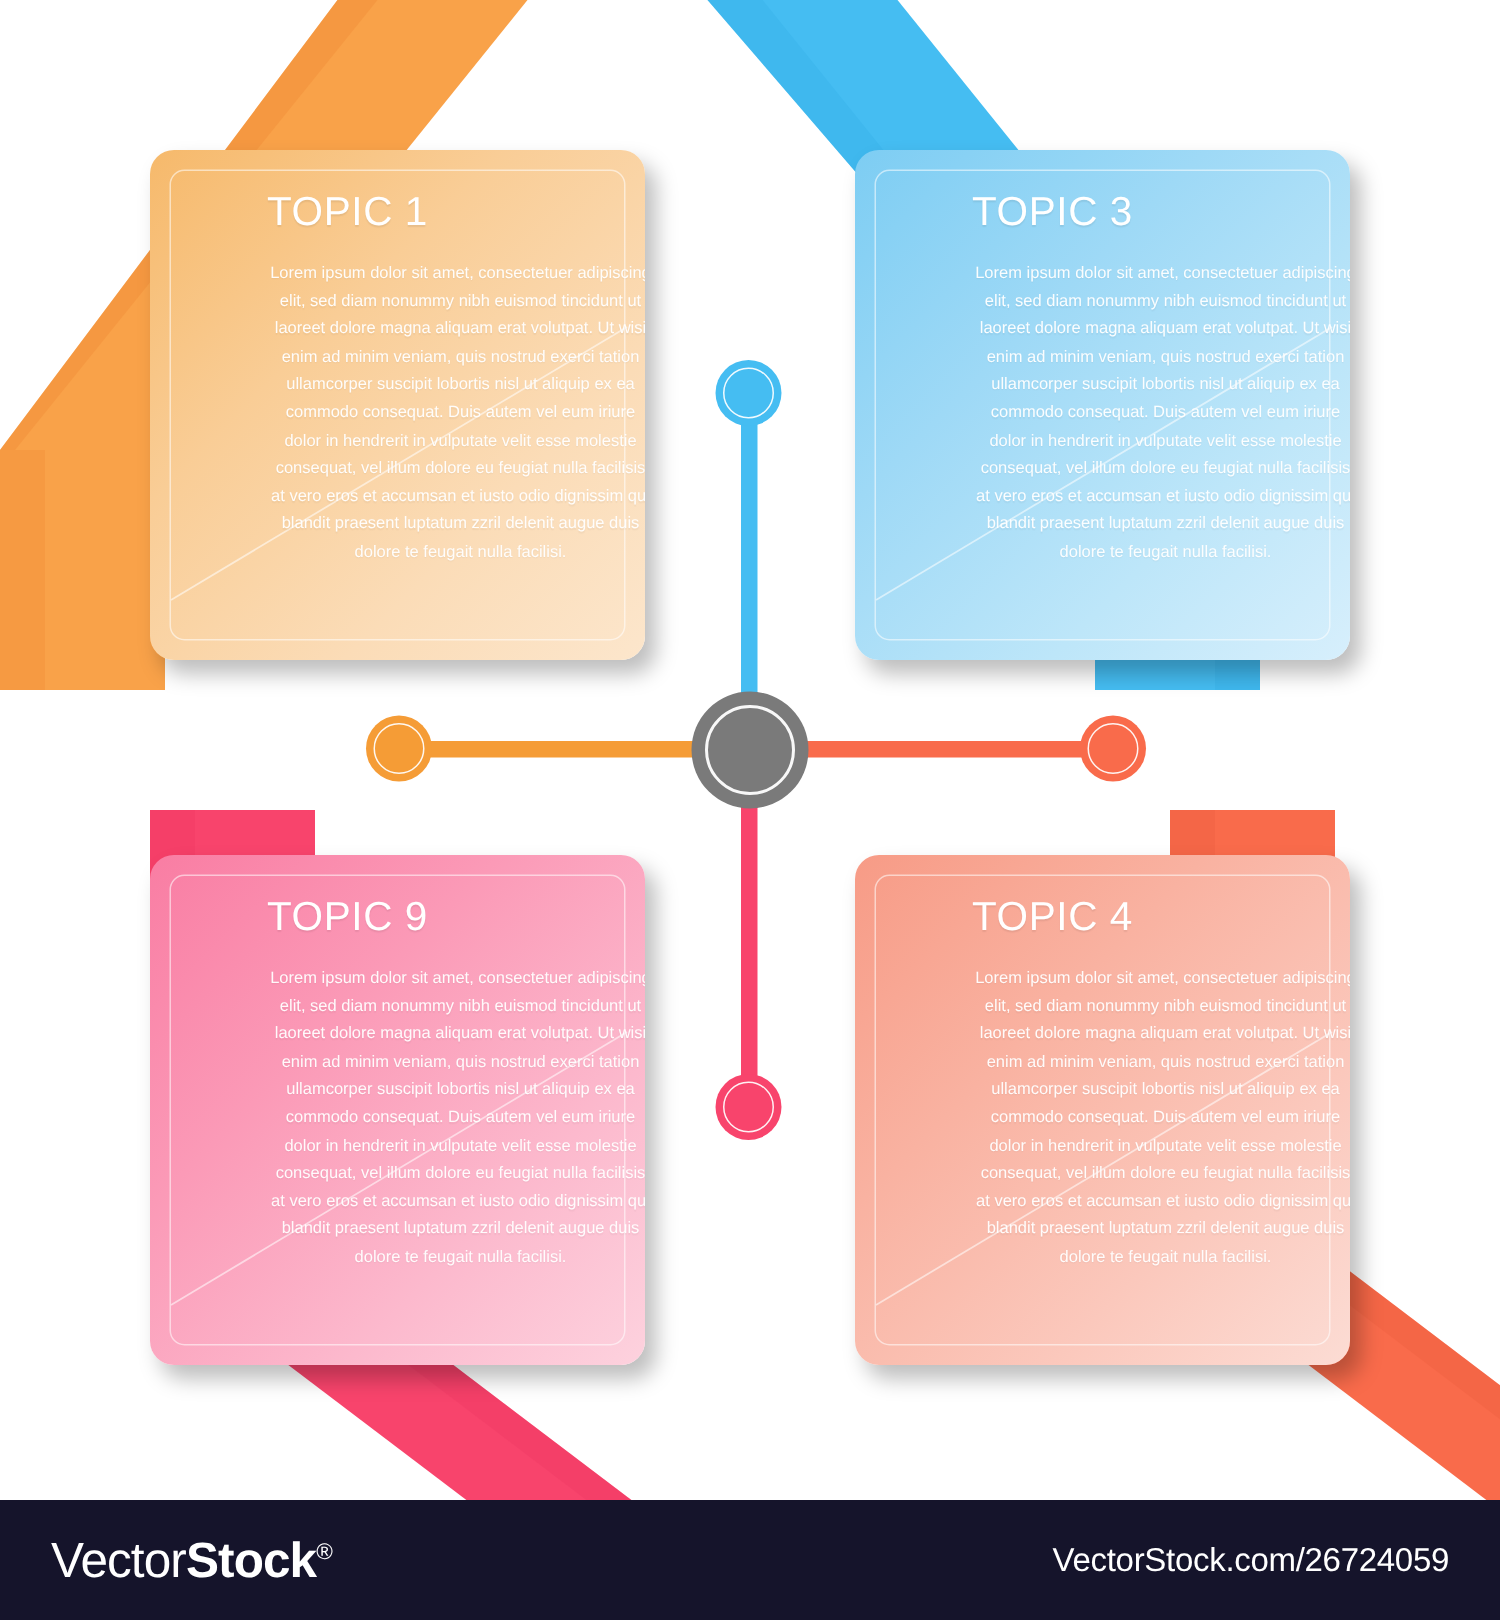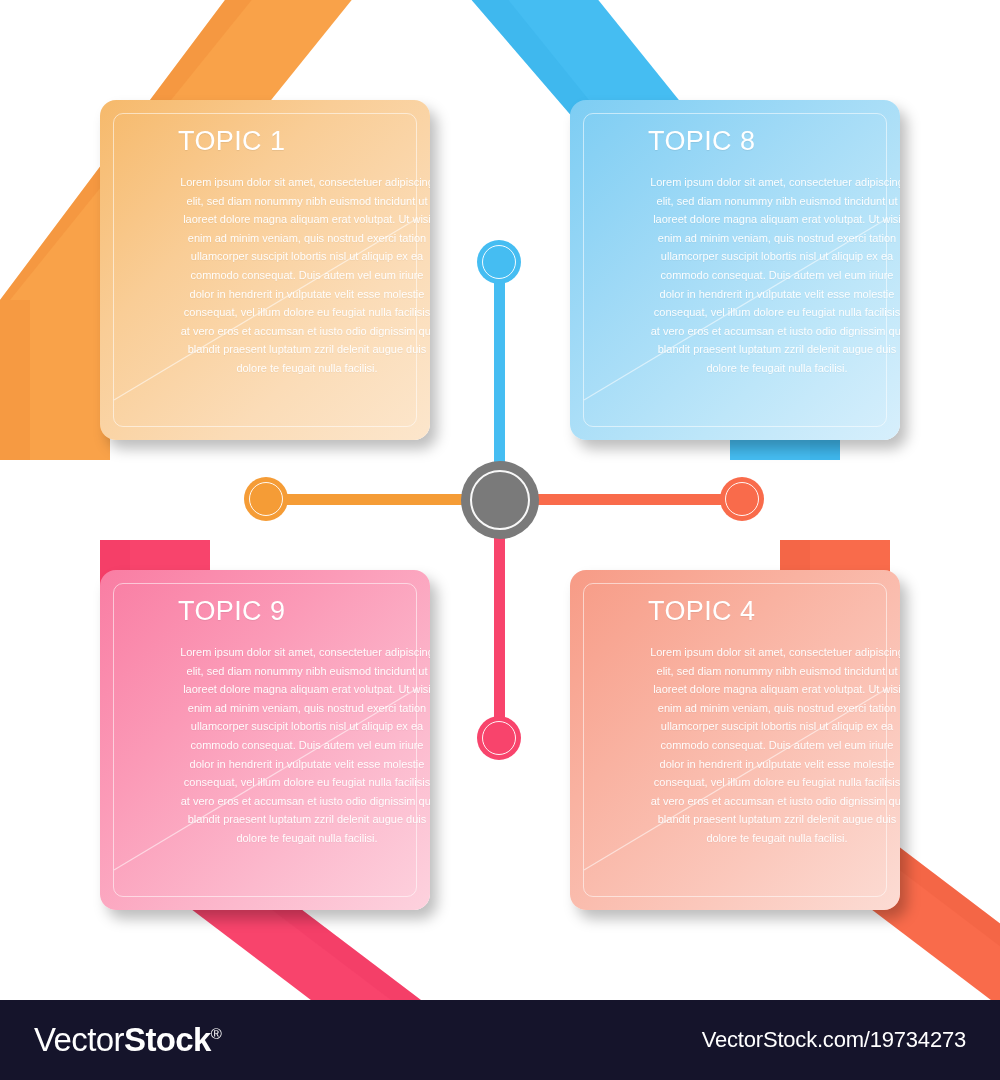--- a/index.html
+++ b/index.html
@@ -236,36 +236,36 @@
         <p class="card-text">Lorem ipsum dolor sit amet, consectetuer adipiscing elit, sed diam nonummy nibh euismod tincidunt ut laoreet dolore magna aliquam erat volutpat. Ut wisi enim ad minim veniam, quis nostrud exerci tation ullamcorper suscipit lobortis nisl ut aliquip ex ea commodo consequat. Duis autem vel eum iriure dolor in hendrerit in vulputate velit esse molestie consequat, vel illum dolore eu feugiat nulla facilisis at vero eros et accumsan et iusto odio dignissim qui blandit praesent luptatum zzril delenit augue duis dolore te feugait nulla facilisi.</p>
       </div>
     </div>
 
     <div class="card" id="card-3">
       <svg class="slash" viewBox="0 0 330 340" preserveAspectRatio="none">
         <line x1="318" y1="118" x2="14" y2="300" stroke="rgba(255,255,255,.55)" stroke-width="1.2"></line>
       </svg>
       <div class="inner-frame"></div>
       <div class="card-body">
-        <h2 class="card-title">TOPIC 8</h2>
+        <h2 class="card-title">TOPIC 3</h2>
         <p class="card-text">Lorem ipsum dolor sit amet, consectetuer adipiscing elit, sed diam nonummy nibh euismod tincidunt ut laoreet dolore magna aliquam erat volutpat. Ut wisi enim ad minim veniam, quis nostrud exerci tation ullamcorper suscipit lobortis nisl ut aliquip ex ea commodo consequat. Duis autem vel eum iriure dolor in hendrerit in vulputate velit esse molestie consequat, vel illum dolore eu feugiat nulla facilisis at vero eros et accumsan et iusto odio dignissim qui blandit praesent luptatum zzril delenit augue duis dolore te feugait nulla facilisi.</p>
       </div>
     </div>
 
     <div class="card" id="card-4">
       <svg class="slash" viewBox="0 0 330 340" preserveAspectRatio="none">
         <line x1="318" y1="118" x2="14" y2="300" stroke="rgba(255,255,255,.55)" stroke-width="1.2"></line>
       </svg>
       <div class="inner-frame"></div>
       <div class="card-body">
         <h2 class="card-title">TOPIC 4</h2>
         <p class="card-text">Lorem ipsum dolor sit amet, consectetuer adipiscing elit, sed diam nonummy nibh euismod tincidunt ut laoreet dolore magna aliquam erat volutpat. Ut wisi enim ad minim veniam, quis nostrud exerci tation ullamcorper suscipit lobortis nisl ut aliquip ex ea commodo consequat. Duis autem vel eum iriure dolor in hendrerit in vulputate velit esse molestie consequat, vel illum dolore eu feugiat nulla facilisis at vero eros et accumsan et iusto odio dignissim qui blandit praesent luptatum zzril delenit augue duis dolore te feugait nulla facilisi.</p>
       </div>
     </div>
 
   </div>
 
   <div id="watermark">
     <div id="wm-logo"><span class="wm-light">Vector</span><span class="wm-bold">Stock</span><span class="wm-reg">®</span></div>
-    <div id="wm-url">VectorStock.com/19734273</div>
+    <div id="wm-url">VectorStock.com/26724059</div>
   </div>
 
 </div>
 
 </body></html>

